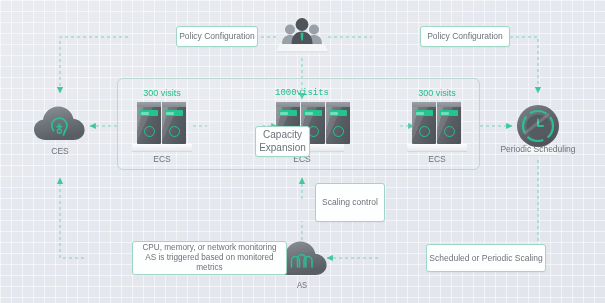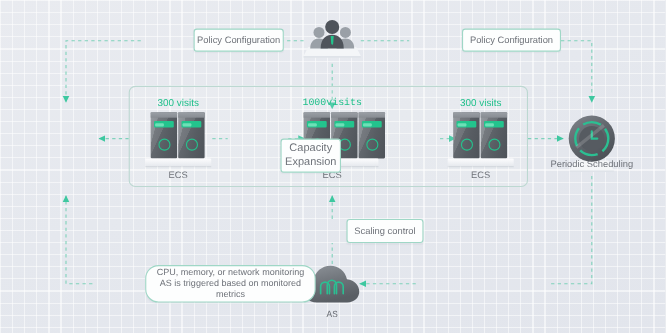--- a/index.html
+++ b/index.html
@@ -155,20 +155,42 @@
       <circle cx="39" cy="16.5" r="5" fill="#9aa0a7"></circle>
       <path d="M31,31 C31,24.5 35,22 39,22 C43,22 47,24.5 47,31 Z" fill="#9aa0a7"></path>
 
       <circle cx="27" cy="11.5" r="6.4" fill="#4f545b"></circle>
       <path d="M16.5,31 C16.5,22 21.5,18.5 27,18.5 C32.5,18.5 37.5,22 37.5,31 Z" fill="#4f545b"></path>
 
       <path d="M25.6,19.8 L28.4,19.8 L27.9,26.6 L27,28.2 L26.1,26.6 Z" fill="#23c48d"></path>
     </svg>
   </div>
 
+  <div class="node" style="left:32px;top:103px;width:56px;height:60px;">
+    <svg class="cloud" style="left:0;top:0;" width="56" height="40" viewBox="0 0 56 40">
+      <defs>
+        <linearGradient id="cg1" x1="0" y1="0" x2="0.35" y2="1">
+          <stop offset="0%" stop-color="#8e9399"></stop>
+          <stop offset="55%" stop-color="#6e7379"></stop>
+          <stop offset="100%" stop-color="#595e64"></stop>
+        </linearGradient>
+      </defs>
+      <path d="M14,37 C6.5,37 2,32.4 2,26.6 C2,21.3 6,17.2 11,16.7 C12.2,9.2 18.6,3.6 26.4,3.6
+               C33.8,3.6 40,8.8 41.4,15.8 C47.8,16.3 52.6,21.2 52.6,27.1 C52.6,32.7 48.2,37 41.6,37 Z" fill="url(#cg1)"></path>
+
+      <g stroke="#2bbf92" stroke-width="1.8" fill="none" stroke-linecap="round">
+        <path d="M21.5,27.5 A7.6,7.6 0 1 1 33.2,27.5"></path>
+        <path d="M33.2,27.5 L31.5,31.8"></path>
+        <path d="M27.4,21.5 L27.4,26"></path>
+        <path d="M25.2,23.7 L29.6,23.7"></path>
+      </g>
+      <circle cx="27.4" cy="28.2" r="2" fill="none" stroke="#2bbf92" stroke-width="1.4"></circle>
+    </svg>
+    <div class="node-cap" style="top:43px;">CES</div>
+  </div>
 
   <div class="node" style="left:274px;top:238px;width:56px;height:58px;font-family:Liberation Mono, monospace;">
     <svg class="cloud" style="left:0;top:0;" width="56" height="40" viewBox="0 0 56 40">
       <defs>
         <linearGradient id="cg2" x1="0" y1="0" x2="0.35" y2="1">
           <stop offset="0%" stop-color="#8e9399"></stop>
           <stop offset="55%" stop-color="#6e7379"></stop>
           <stop offset="100%" stop-color="#595e64"></stop>
         </linearGradient>
       </defs>
@@ -269,21 +291,22 @@
   <div class="lbl" style="left:128px;top:26px;width:82px;height:21px;font-size:8.5px;">Policy Configuration</div>
 
   <div class="lbl" style="left:372px;top:26px;width:90px;height:21px;font-size:8.5px;">Policy Configuration</div>
 
   <div class="lbl" style="left:207px;top:126px;width:55px;height:31px;font-size:10px;flex-direction:column;">
     <span>Capacity</span>
     <span>Expansion</span>
   </div>
 
 
-  <div class="lbl" style="left:267px;top:199px;width:70px;height:22px;font-size:8.5px;">Scaling control</div>
-
-  <div class="lbl" style="left:84px;top:241px;width:155px;height:34px;font-size:8.2px;flex-direction:column;border-radius:12px;">
+  <div class="lbl" style="left:267px;top:183px;width:70px;height:39px;font-size:8.5px;">Scaling control</div>
+
+  <div class="lbl" style="left:84px;top:241px;width:155px;height:34px;font-size:8.2px;flex-direction:column;">
     <span>CPU, memory, or network monitoring</span>
     <span>AS is triggered based on monitored metrics</span>
   </div>
 
+  <div class="lbl" style="left:378px;top:244px;width:120px;height:28px;font-size:8.5px;">Scheduled or Periodic Scaling</div>
 
 </div>
 
 </body></html>

